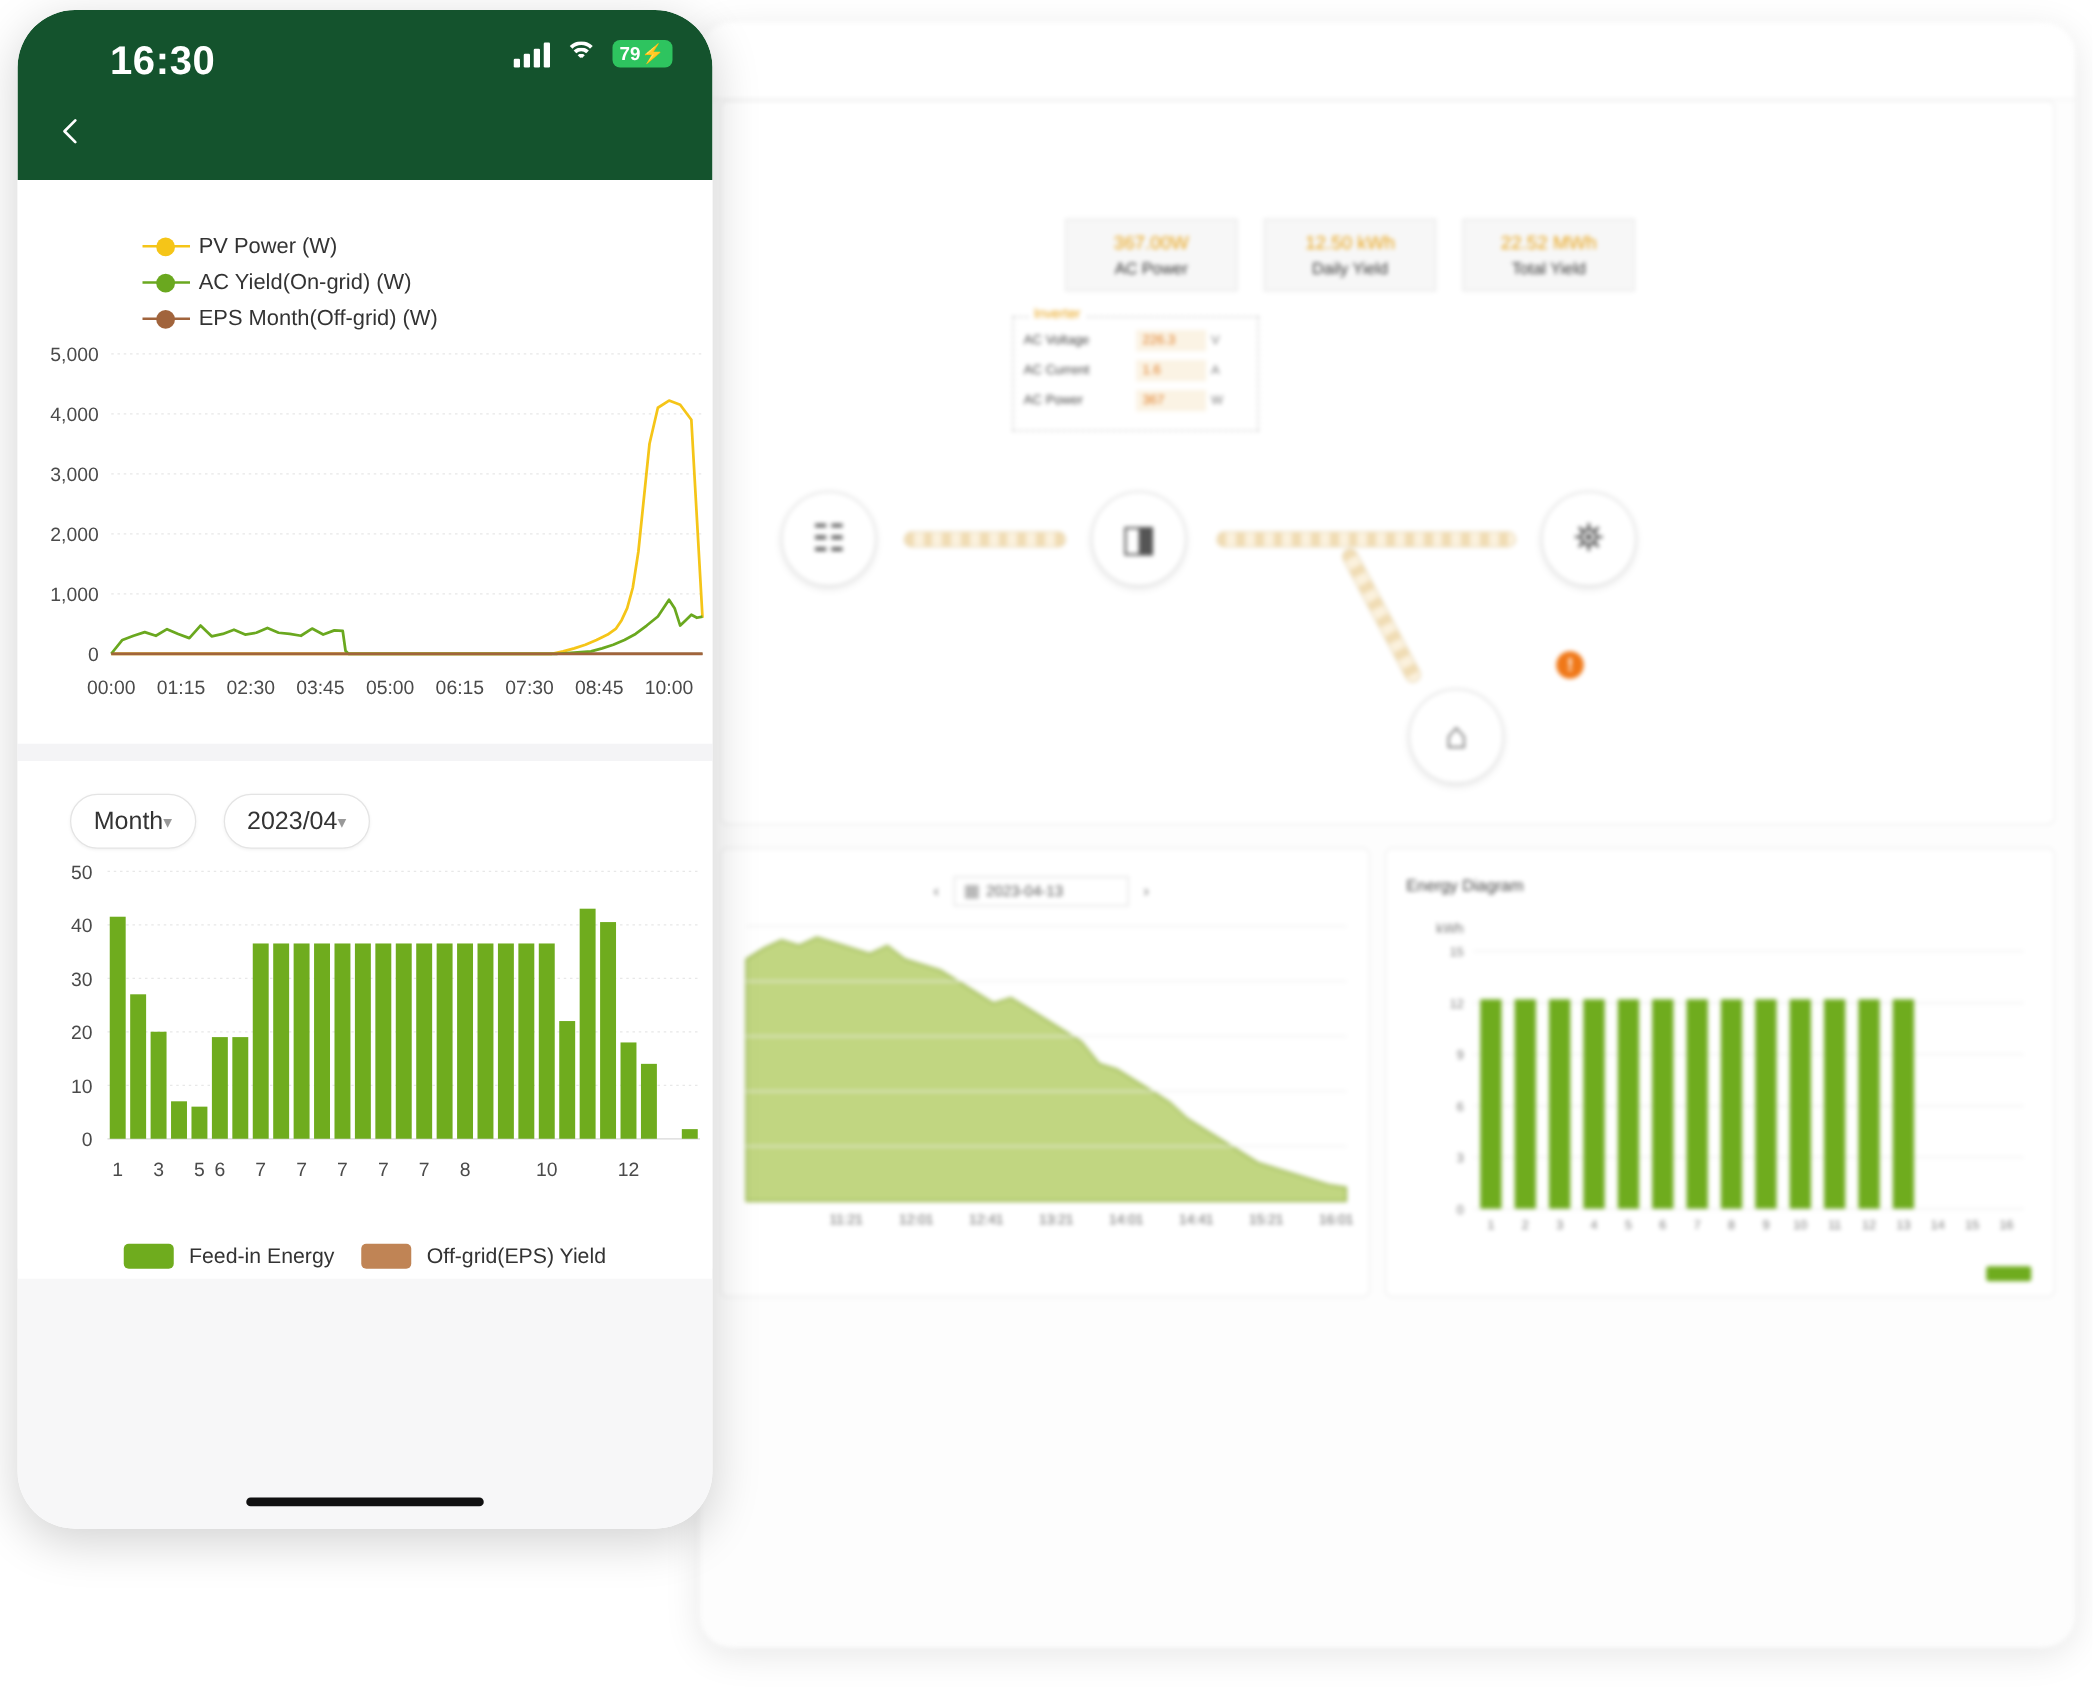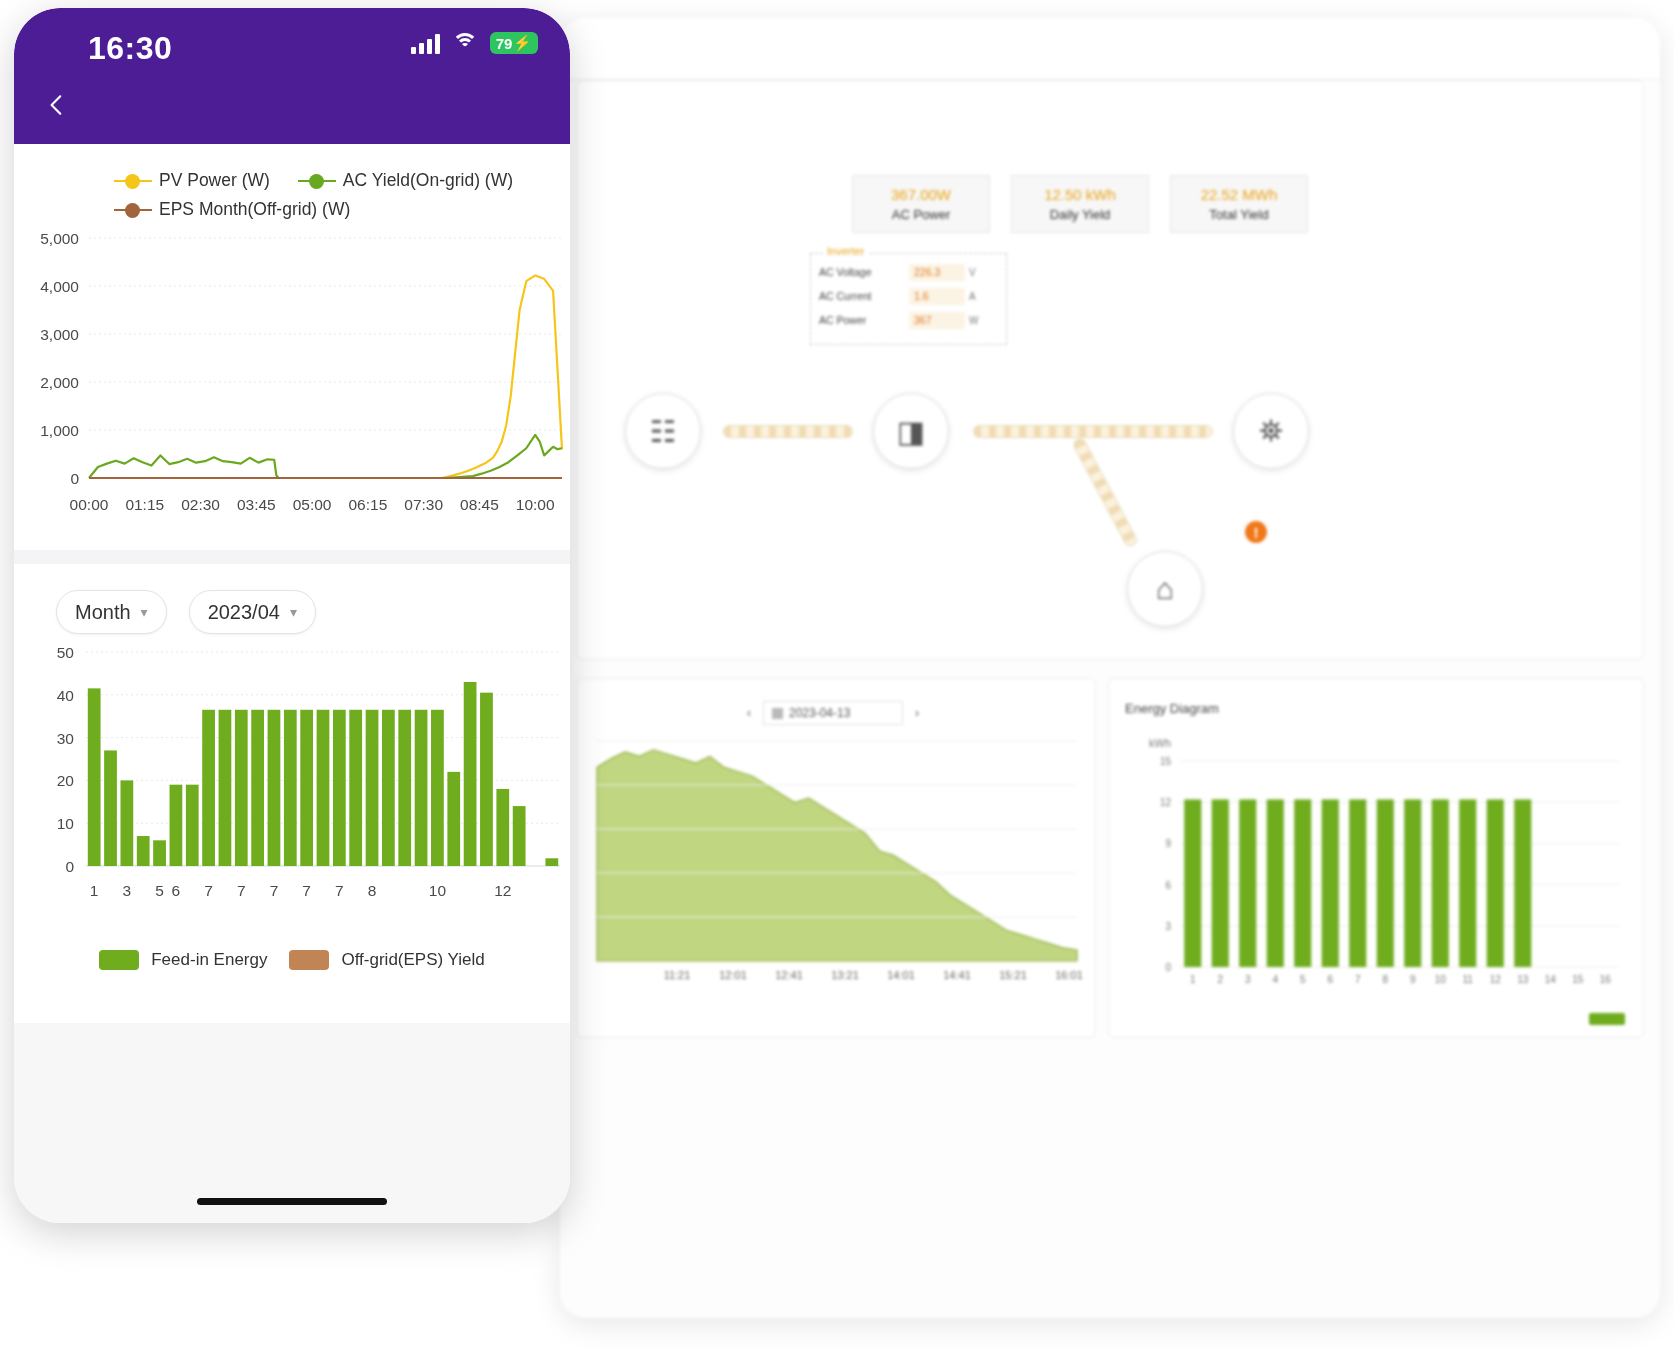--- a/index.html
+++ b/index.html
@@ -125,21 +125,21 @@
   
   .phone {
     position: absolute; left: 14px; top: 8px;
     width: 556px; height: 1215px;
     background: #ffffff;
     border-radius: 46px;
     box-shadow: 0 10px 38px rgba(0,0,0,0.18);
     overflow: hidden;
   }
   .status-bar {
-    position: relative; height: 136px; background: #4c1d95;
+    position: relative; height: 136px; background: #14532d;
     border-top-left-radius: 46px; border-top-right-radius: 46px;
   }
   .sb-time {
     position: absolute; left: 74px; top: 22px;
     color: #fff; font-size: 32px; font-weight: 600; letter-spacing: .5px;
   }
   .sb-right {
     position: absolute; right: 32px; top: 24px;
     display: flex; align-items: center; gap: 12px;
   }
@@ -166,42 +166,42 @@
     text-align: center; color: #fff; font-size: 27px; letter-spacing: .6px;
   }
   .nav-back {
     position: absolute; left: 30px; top: 84px;
     width: 26px; height: 26px; color: #fff;
   }
 
   .card { background: #fff; }
   .card-sep { height: 14px; background: #f4f4f6; }
 
-  .legend-row { display: flex; flex-wrap: wrap; gap: 8px 28px; padding: 26px 0 0 100px; }
+  .legend-row { display: flex; flex-wrap: wrap; gap: 8px 28px; padding: 42px 0 0 100px; flex-direction: column; }
   .lg-item { display: flex; align-items: center; gap: 7px; font-size: 17.5px; color: #333; }
   .lg-mark { position: relative; width: 38px; height: 16px; display: flex; align-items: center; }
   .lg-mark .line { position: absolute; left: 0; top: 7px; width: 38px; height: 2px; }
   .lg-mark .dot {
     position: absolute; left: 11px; top: 1px;
     width: 15px; height: 15px; border-radius: 50%;
   }
 
   .chart1-wrap { position: relative; width: 556px; height: 330px; }
   .chart2-wrap { position: relative; width: 556px; height: 300px; }
 
   .tick { font-size: 15.5px; fill: #4a4a4a; font-family: "Liberation Sans", sans-serif; }
   .gridline { stroke: #e8e8e8; stroke-width: 1; stroke-dasharray: 2 3; }
   .axisline { stroke: #8a6a3a; stroke-width: 2; }
   .axisline2 { stroke: #d8d8d8; stroke-width: 1; }
 
   .pill-row { display: flex; gap: 22px; padding: 26px 0 0 42px; }
   .pill {
     height: 44px; border: 1px solid #e4e4e4; border-radius: 22px;
     background: #fff; box-shadow: 0 1px 3px rgba(0,0,0,0.06);
-    display: flex; align-items: center; gap: 10px;
+    display: flex; align-items: center; 
     padding: 0 18px; font-size: 20px; color: #333;
   }
   .chev { font-size: 14px; color: #999; }
 
   .bar-legend { display: flex; gap: 22px; justify-content: center; padding-top: 16px; }
   .bl-item { display: flex; align-items: center; gap: 12px; font-size: 17px; color: #333; }
   .bl-sw { width: 40px; height: 20px; border-radius: 4px; }
 
   .home-indicator {
     position: absolute; left: 50%; transform: translateX(-50%);

